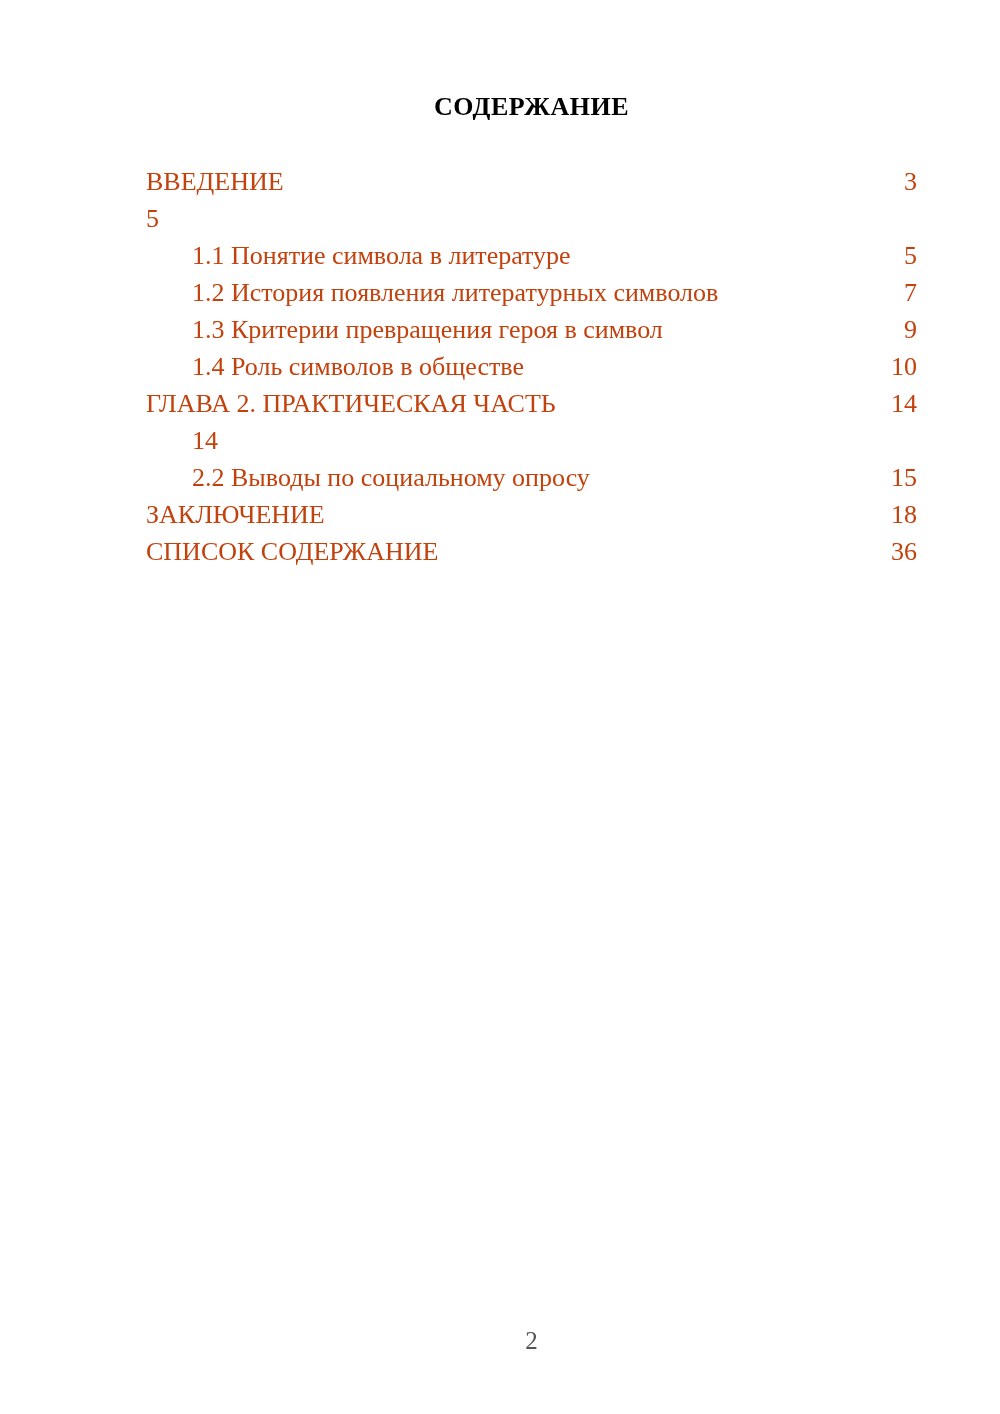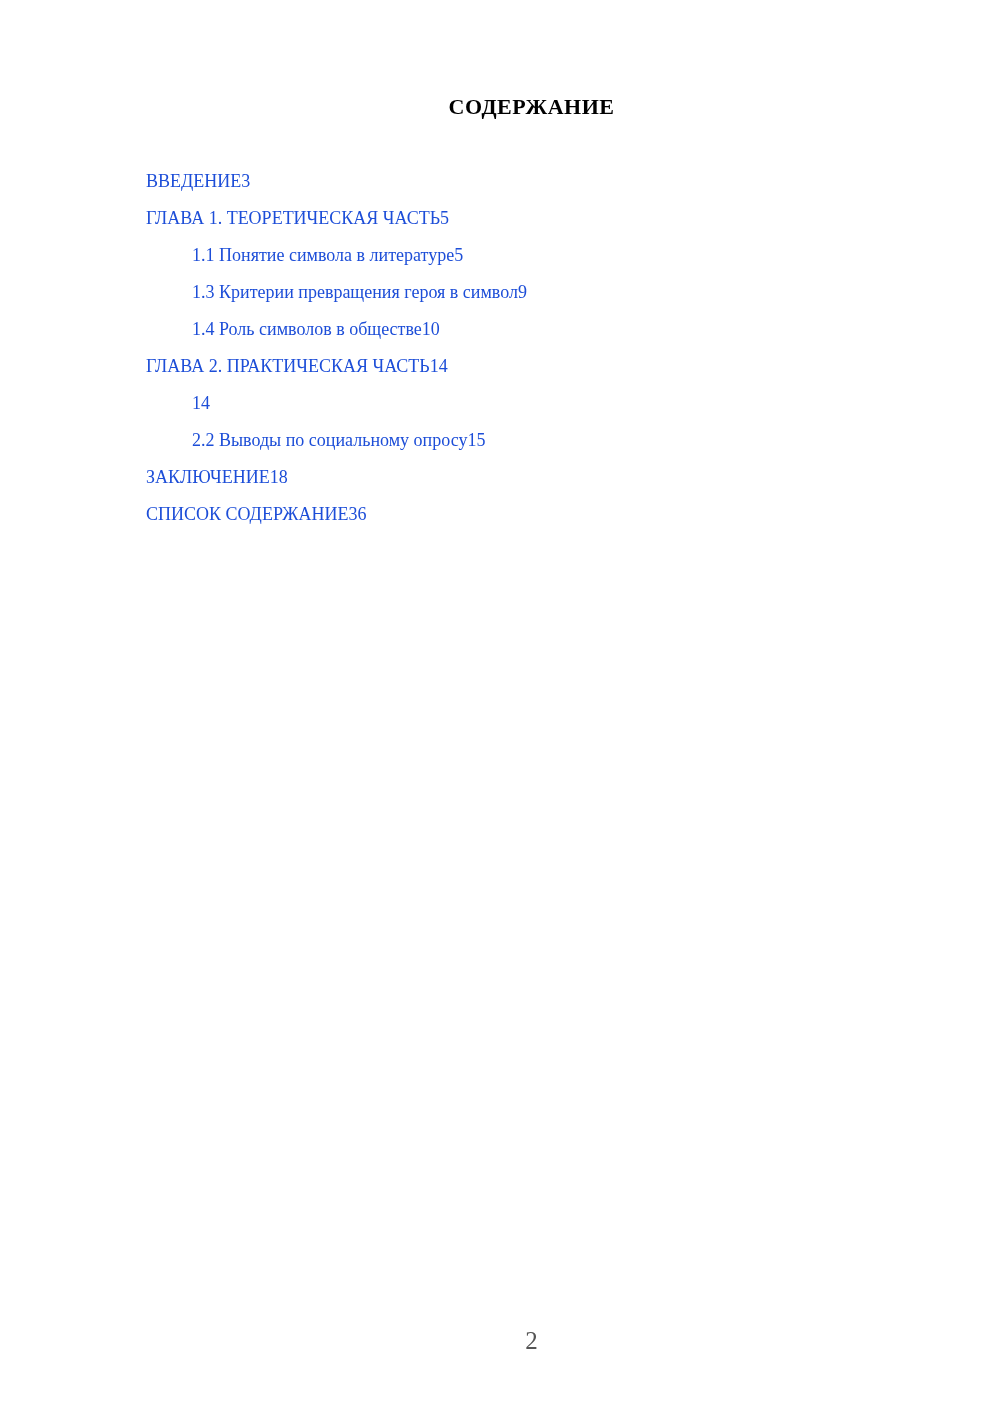--- a/index.html
+++ b/index.html
@@ -22,35 +22,36 @@
     background: #ffffff;
     box-sizing: border-box;
   }
   .content {
     box-sizing: border-box;
     padding: 88px 83px 0 146px; 
   }
   .doc-title {
     margin: 0;
     text-align: center;
-    font-size: 22px;
+    font-size: 26px;
     font-weight: 700;
     line-height: 37px;
     color: #000000;
     letter-spacing: 0.5px;
   }
   .toc {
     margin-top: 38px;
   }
   .toc-row {
     display: flex;
+    justify-content: space-between;
     align-items: baseline;
-    font-size: 18px;
+    font-size: 26px;
     line-height: 37px;
-    color: #1d4ed8;
+    color: #c2410c;
     white-space: nowrap;
   }
   .toc-row.level-1 {
     padding-left: 46px;
   }
   .toc-label {
     flex: 0 1 auto;
   }
   .toc-page {
     flex: 0 0 auto;
@@ -73,29 +74,32 @@
 <div class="page">
   <div class="content">
     <h1 class="doc-title">СОДЕРЖАНИЕ</h1>
     <div class="toc">
   <div class="toc-row level-0">
     <span class="toc-label">ВВЕДЕНИЕ</span>
     <span class="toc-page">3</span>
   </div>
 
   <div class="toc-row level-0">
-    <span class="toc-label">ГЛАВА 1. ТЕОРЕТИЧЕСКАЯ ЧАСТЬ</span>
     <span class="toc-page">5</span>
   </div>
 
   <div class="toc-row level-1">
     <span class="toc-label">1.1 Понятие символа в литературе</span>
     <span class="toc-page">5</span>
   </div>
 
+  <div class="toc-row level-1">
+    <span class="toc-label">1.2 История появления литературных символов</span>
+    <span class="toc-page">7</span>
+  </div>
 
   <div class="toc-row level-1">
     <span class="toc-label">1.3 Критерии превращения героя в символ</span>
     <span class="toc-page">9</span>
   </div>
 
   <div class="toc-row level-1">
     <span class="toc-label">1.4 Роль символов в обществе</span>
     <span class="toc-page">10</span>
   </div>

